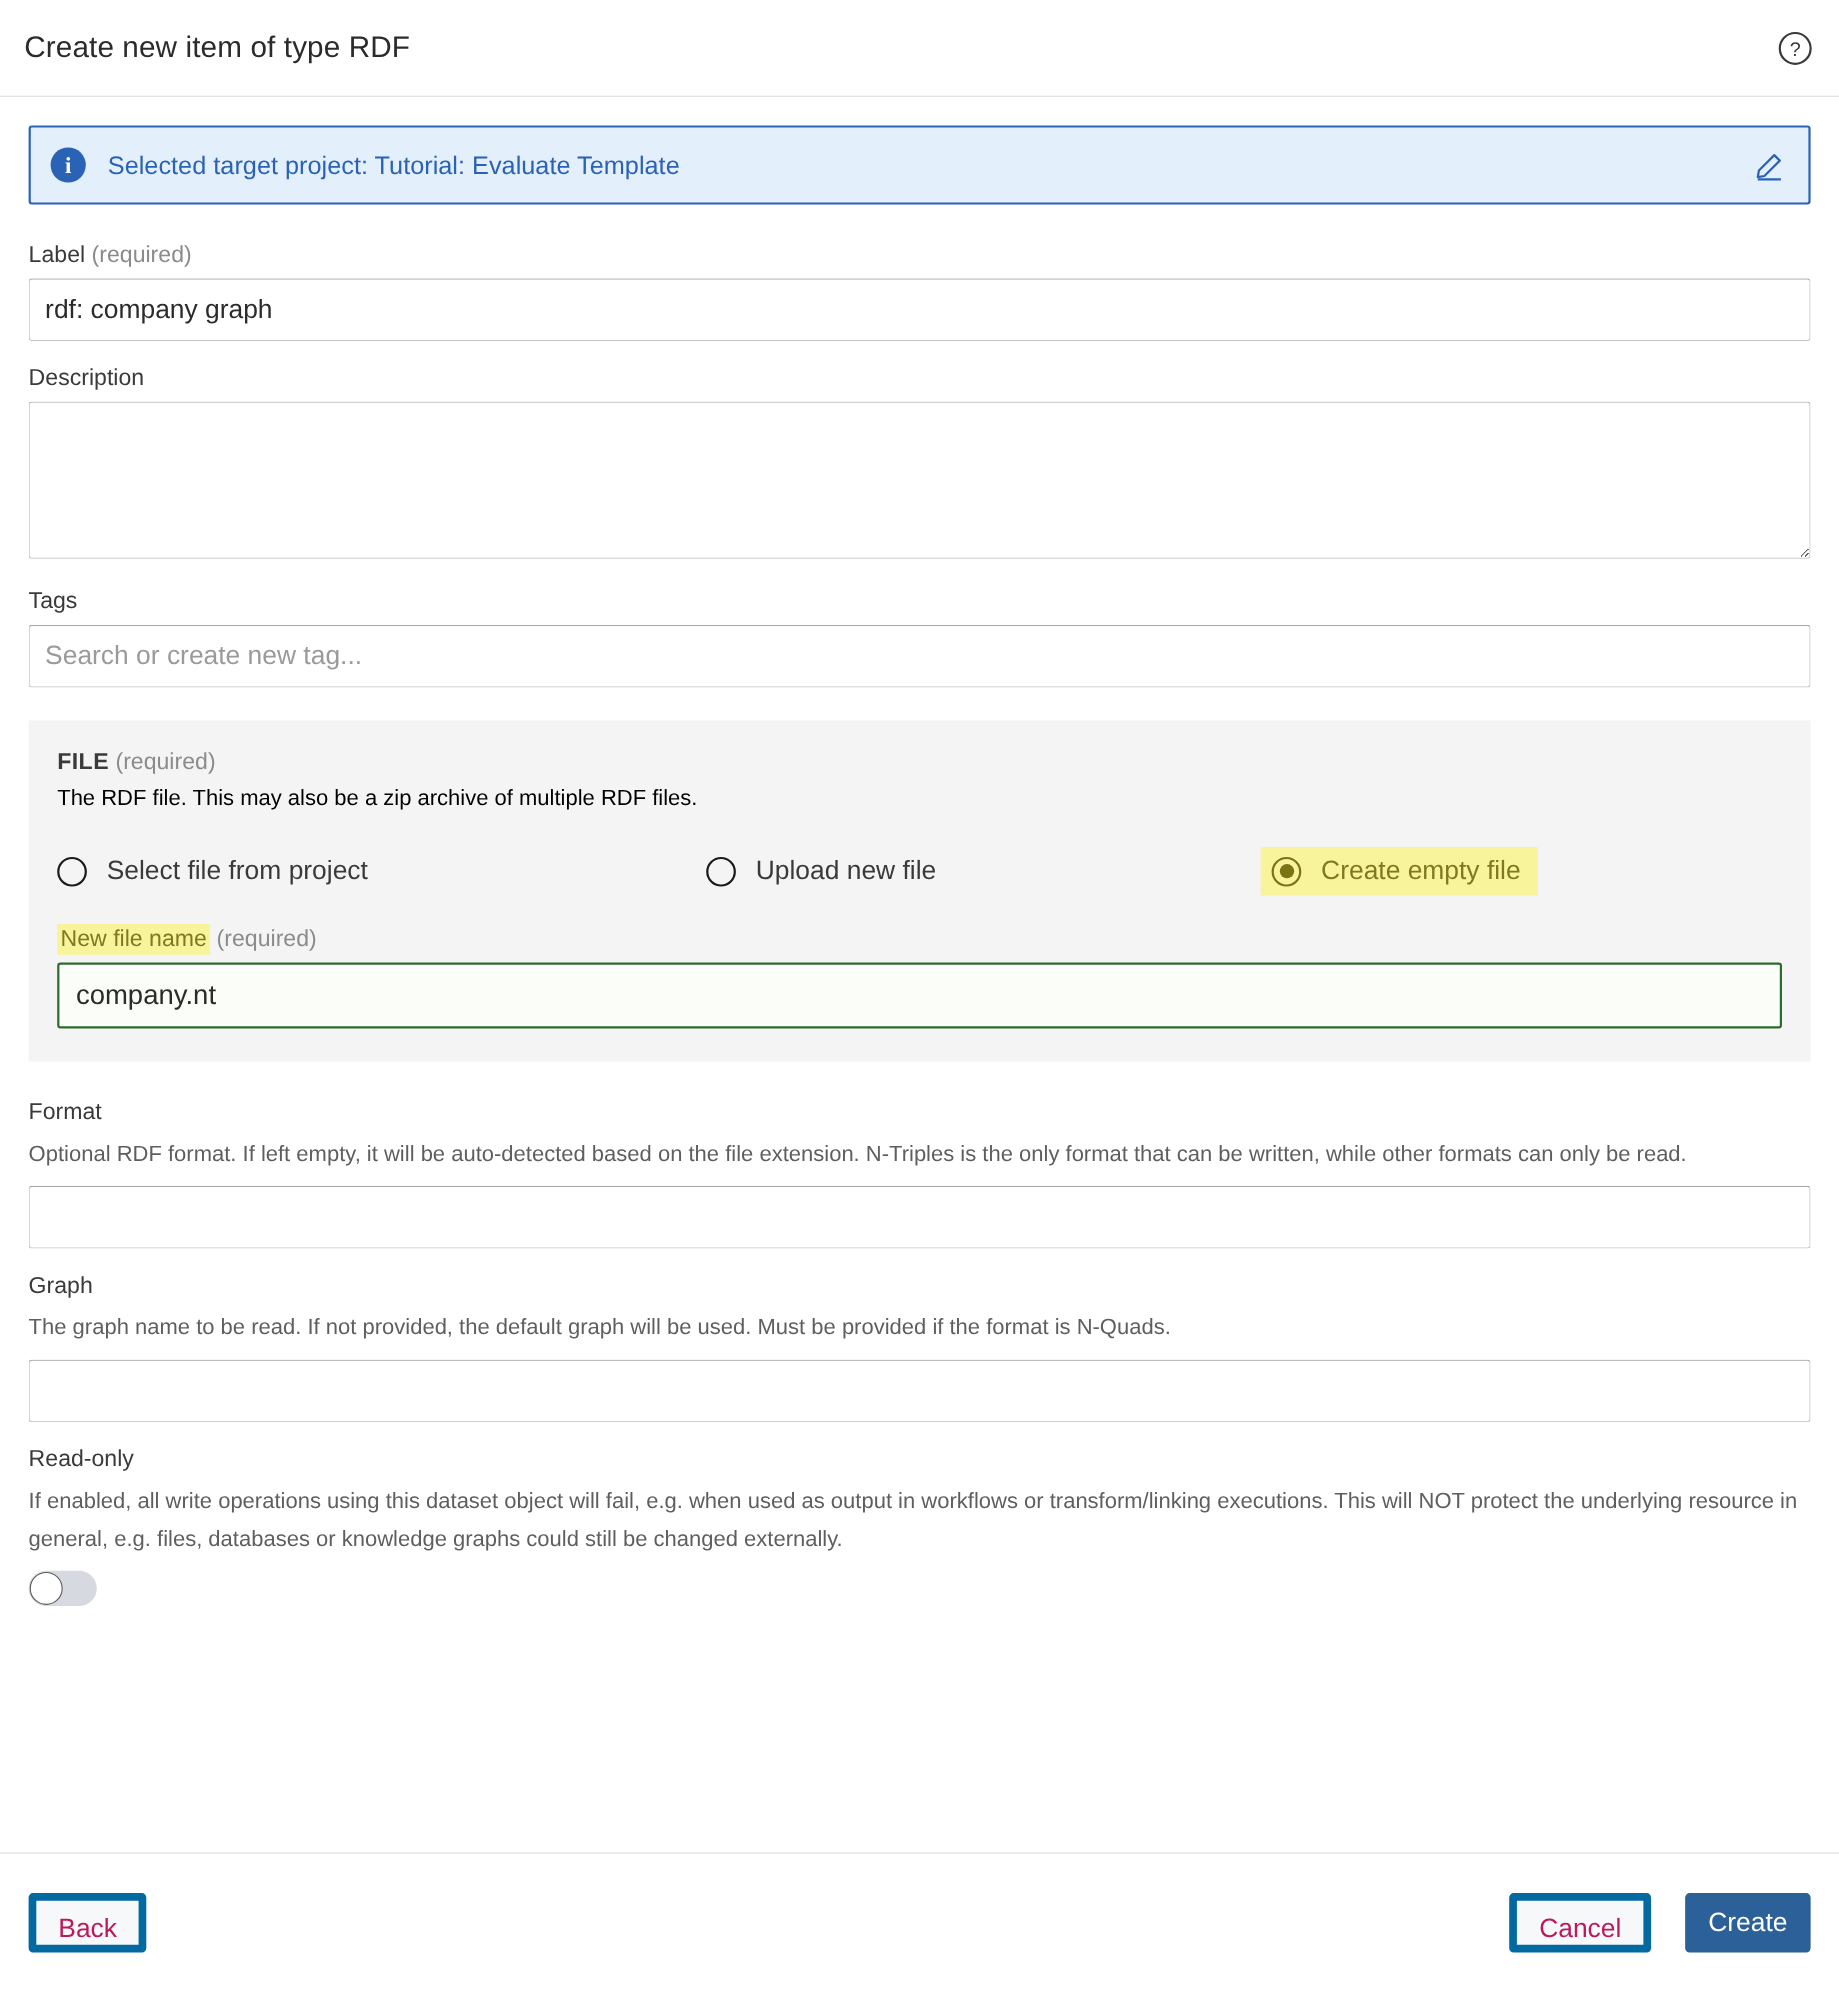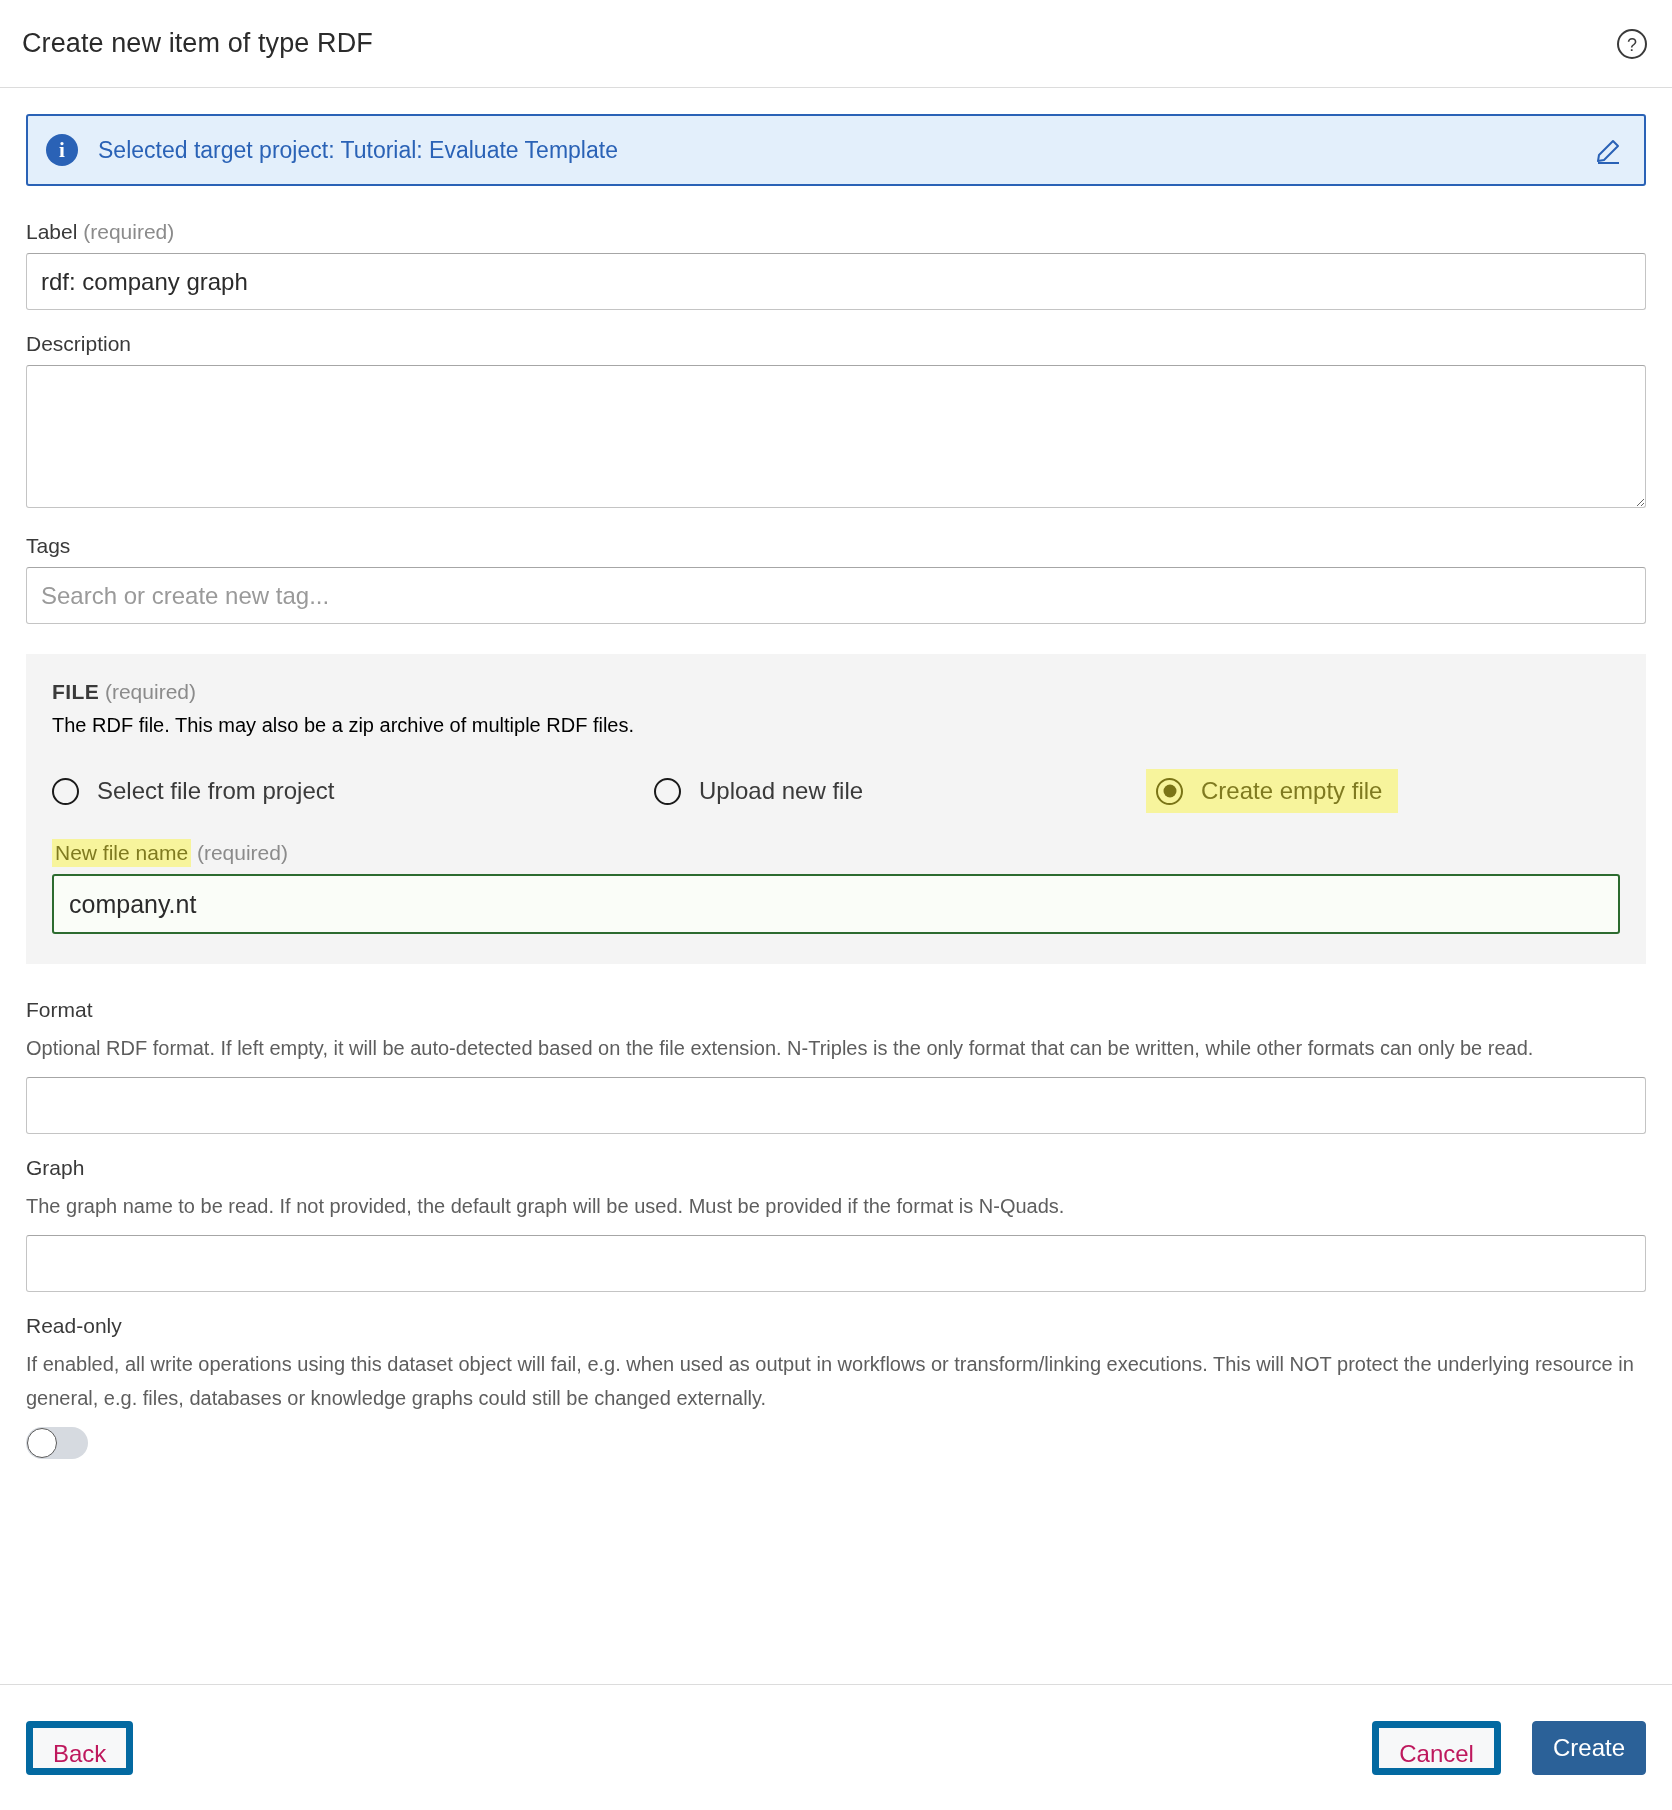--- a/index.html
+++ b/index.html
@@ -143,33 +143,33 @@
   .file-sub {
     font-size: 20px;
     color: #000000;
     margin-bottom: 32px;
   }
 
   .radio-row {
     display: flex;
     align-items: center;
     margin-bottom: 28px;
-    gap: 12px;
   }
   .radio-opt {
     display: flex;
     align-items: center;
     cursor: pointer;
     padding: 8px 12px 8px 0;
   }
   .radio-opt.o1 { width: 590px; }
   .radio-opt.o2 { width: 480px; }
   .radio-opt.o3 {
     background: #f7f49c;
     padding: 8px 16px 8px 10px;
+    margin-left: 24px;
   }
   .radio-dot {
     width: 27px; height: 27px;
     border-radius: 50%;
     border: 2.5px solid #1a1a1a;
     flex: 0 0 27px;
     margin-right: 18px;
     position: relative;
     background: transparent;
   }

